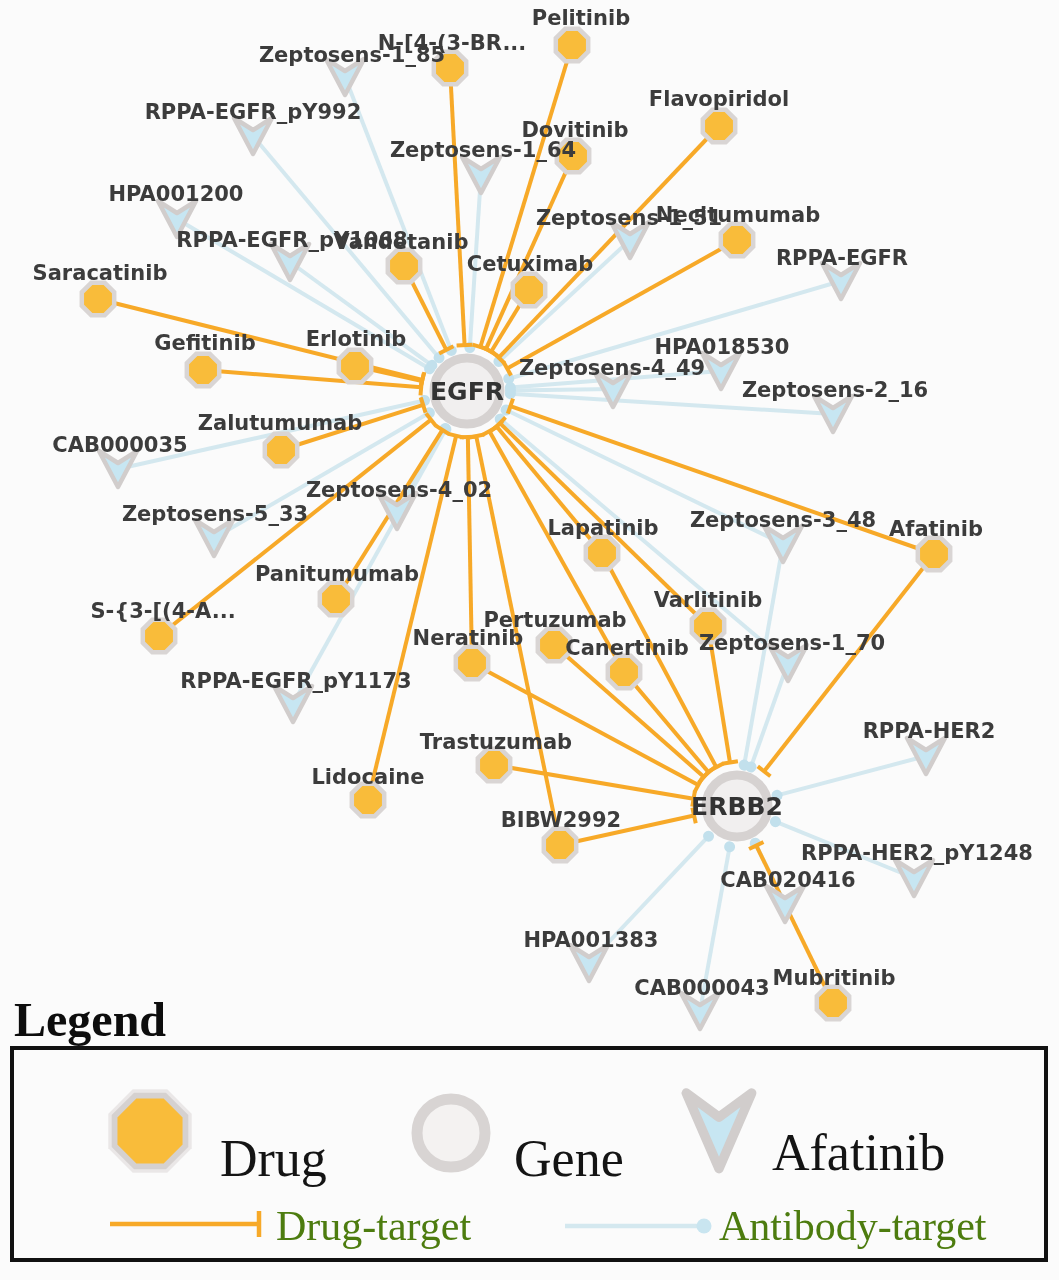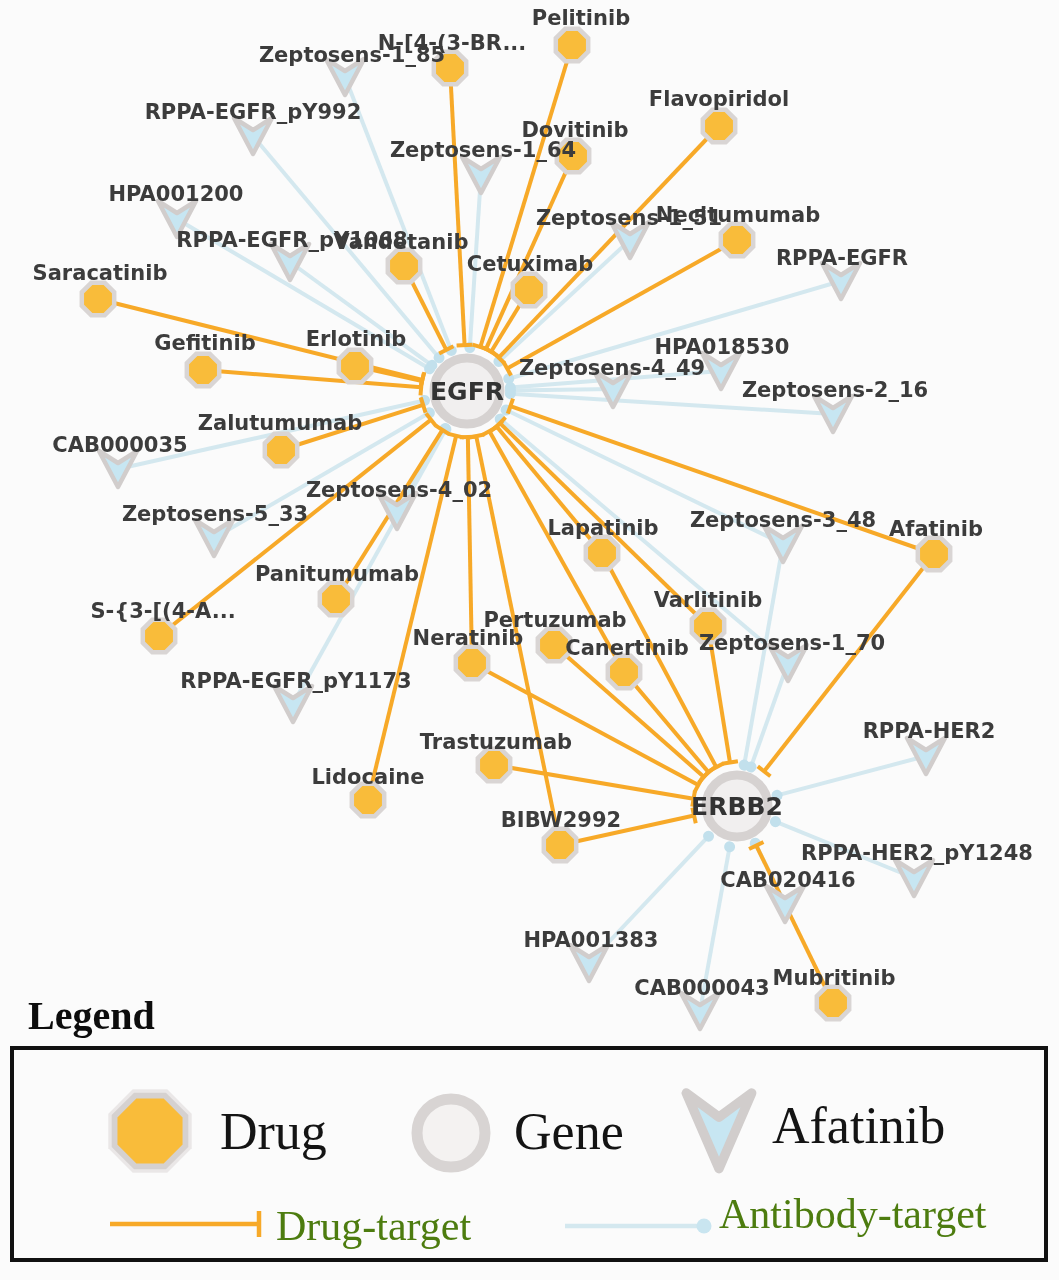--- a/index.html
+++ b/index.html
@@ -2,26 +2,26 @@
 <html><head>
 <meta charset="utf-8">
 <style>
   html,body{margin:0;padding:0;background:#fbfbfb;}
   #app{position:relative;width:1059px;height:1280px;background:#fbfbfb;overflow:hidden;
        font-family:"DejaVu Sans","Liberation Sans",sans-serif;}
   #graph{position:absolute;left:0;top:0;width:1059px;height:1280px;}
   .node-label{font-family:"DejaVu Sans","Liberation Sans",sans-serif;font-weight:bold;
               font-size:21px;fill:#3c3c3c;}
   .gene-label{font-family:"DejaVu Sans","Liberation Sans",sans-serif;font-weight:bold;fill:#333;}
-  .legend-title{position:absolute;left:28px;top:992px;font-family:"Liberation Serif","DejaVu Serif",serif;
-                font-weight:bold;font-size:40px;color:#0d0d0d;}
+  .legend-title{position:absolute;left:14px;top:992px;font-family:"Liberation Serif","DejaVu Serif",serif;
+                font-weight:bold;font-size:48px;color:#0d0d0d;}
   .legend-box{position:absolute;left:10px;top:1046px;width:1030px;height:208px;
               border:4px solid #111;background:#fbfbfb;}
   .legend-box .abs{position:absolute;}
-  .legend-item-label{font-family:"Liberation Serif","DejaVu Serif",serif;font-size:52px;color:#141414;}
+  .legend-item-label{font-family:"Liberation Serif","DejaVu Serif",serif;font-size:52px;color:#141414;margin-top:27px;}
   .legend-edge-label{font-family:"Liberation Serif","DejaVu Serif",serif;font-size:42px;color:#4d7c0f;}
 </style>
 </head>
 <body>
 
 <div id="app">
   <svg id="graph" viewBox="0 0 1059 1280">
       <defs>
         <marker id="m-tee" orient="auto" markerUnits="userSpaceOnUse" markerWidth="22" markerHeight="22" refX="3" refY="11" overflow="visible">
           <line x1="3" y1="3" x2="3" y2="19" stroke="#F7A928" stroke-width="4"></line>
@@ -203,15 +203,15 @@
     <svg class="abs" style="left:93px;top:158px" width="170" height="32" viewBox="0 0 170 32">
       <line x1="3" y1="16" x2="150" y2="16" stroke="#F7A928" stroke-width="4.5"></line>
       <line x1="152" y1="3" x2="152" y2="29" stroke="#F7A928" stroke-width="4.5"></line>
     </svg>
     <span class="abs legend-edge-label" style="left:262px;top:152px">Drug-target</span>
 
     <svg class="abs" style="left:548px;top:160px" width="160" height="32" viewBox="0 0 160 32">
       <line x1="3" y1="16" x2="136" y2="16" stroke="#D4E8EF" stroke-width="4.5"></line>
       <circle cx="142" cy="16" r="7.5" fill="#C9E5F0"></circle>
     </svg>
-    <span class="abs legend-edge-label" style="left:705px;top:140px">Antibody-target</span>
+    <span class="abs legend-edge-label" style="left:705px;top:152px">Antibody-target</span>
   </div>
 </div>
 
 </body></html>

